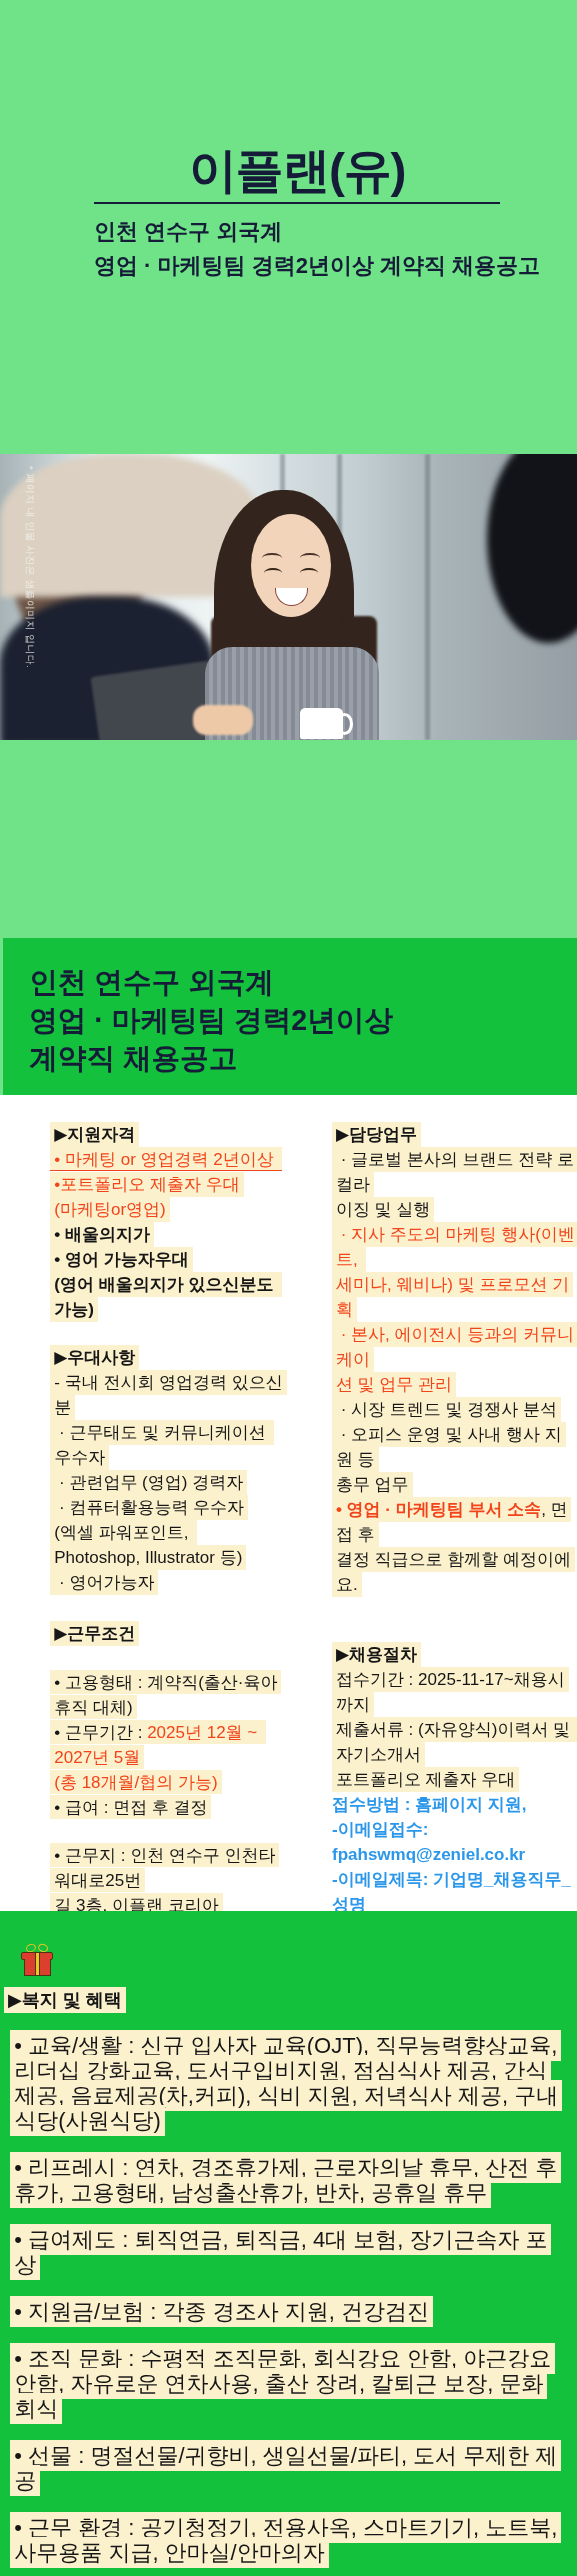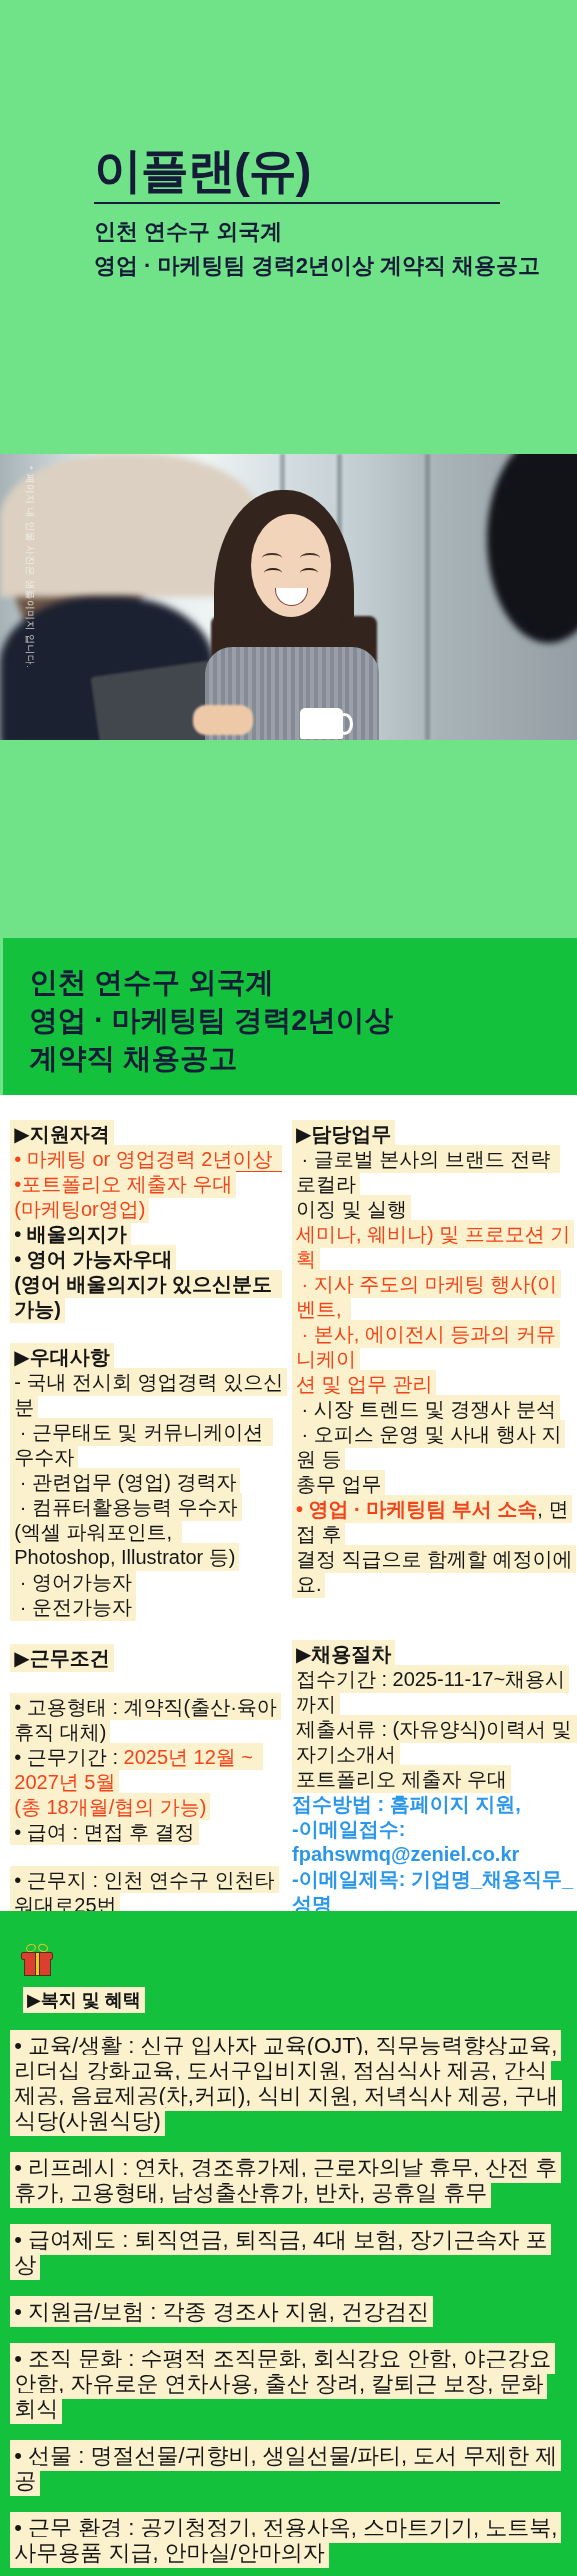--- a/index.html
+++ b/index.html
@@ -10,21 +10,21 @@
     --red:#f2441a;
     --blue:#2b97ea;
     --ink:#161616;
   }
   html,body{margin:0;padding:0;background:#ffffff;}
   .page{position:relative;width:578px;height:2576px;background:var(--light-green);
         font-family:"Liberation Sans","DejaVu Sans",sans-serif;color:var(--ink);overflow:hidden;}
 
   
   .top{position:absolute;left:0;top:0;width:578px;height:454px;}
-  .company{position:absolute;left:94px;top:139px;width:406px;
+  .company{position:absolute;left:94px;top:139px;width:406px;text-align:center;
            font-size:48px;font-weight:800;color:var(--navy);letter-spacing:-1.3px;}
   .rule{position:absolute;left:94px;top:202px;width:406px;height:1.9px;background:var(--navy);}
   .subtitle{position:absolute;left:94px;top:215px;font-size:22px;font-weight:700;
             line-height:34px;color:var(--navy);}
 
   
   .photo{position:absolute;left:0;top:454px;width:578px;height:286px;overflow:hidden;
          background:linear-gradient(90deg,#a7b3b7 0%,#dfe7e9 16%,#eef3f4 36%,#d3dde0 50%,#c3ced2 62%,#a9b4b9 76%,#949ea4 100%);}
   .photo .mullion{position:absolute;top:0;bottom:0;width:5.2px;background:rgba(90,104,108,.45);filter:blur(1.3px);}
   .photo .sign{position:absolute;left:158px;top:249px;width:8.4px;height:9.7px;background:#3a6fd8;filter:blur(0.6px);border-radius:1.3px;}
@@ -57,21 +57,21 @@
   .banner{position:absolute;left:3.2px;top:938px;width:574px;height:157px;background:var(--vivid-green);
           padding:0;box-sizing:border-box;}
   .banner .bline{margin-left:26px;font-size:28.6px;line-height:38px;font-weight:800;color:var(--navy);}
   .banner .bline:first-child{margin-top:25px;}
 
   
   .content{position:absolute;left:0;top:1095px;width:578px;height:816px;background:#ffffff;}
   .col{position:absolute;top:0;padding-top:27px;box-sizing:border-box;}
   .col.left{left:10.4px;width:275px;}
   .col.right{left:292px;width:283px;}
-  .line{line-height:25px;font-size:20px;color:var(--ink);}
+  .line{line-height:25px;font-size:17px;color:var(--ink);margin-left:40px;}
   .line.hdr{font-weight:700;}
   .seg{white-space:pre-wrap;}
   .red{color:var(--red);}
   .blue{color:var(--blue);font-weight:700;}
   .bold{font-weight:700;}
   .hl{background:var(--cream);padding:2.6px 3.9px;-webkit-box-decoration-break:clone;box-decoration-break:clone;}
   .hl.ul{border-bottom:1.9px solid var(--red);padding-bottom:0.6px;}
 
   .steps{position:absolute;left:292px;top:624px;width:247px;height:45px;}
   .dash{position:absolute;top:0;height:2.6px;background:#111;}
@@ -80,21 +80,21 @@
   
   .benefits{position:absolute;left:0;top:1911px;width:578px;height:665px;background:var(--vivid-green);
             box-sizing:border-box;padding:0;}
   .gift{position:absolute;left:21px;top:34px;width:32px;height:31px;}
   .gift .lid{position:absolute;left:0;top:6.5px;width:32px;height:8.4px;background:#dc3f2e;border:1.3px solid #4a3413;border-radius:1.9px;box-sizing:border-box;}
   .gift .box{position:absolute;left:2.6px;top:13.6px;width:27px;height:17px;background:#dc3f2e;border:1.3px solid #4a3413;border-top:none;box-sizing:border-box;}
   .gift .stripe{position:absolute;left:13.6px;top:6.5px;width:5.2px;height:24px;background:#f0c425;border:0.6px solid #4a3413;box-sizing:border-box;}
   .gift .bowl,.gift .bowr{position:absolute;top:-1.3px;width:10.4px;height:8.4px;border:1.9px solid #f0c425;border-radius:50%;background:transparent;box-sizing:border-box;}
   .gift .bowl{left:4.5px;transform:rotate(-20deg);}
   .gift .bowr{left:17px;transform:rotate(20deg);}
-  .bheader{position:absolute;left:23px;top:77px;font-size:18px;font-weight:700;color:var(--ink);}
+  .bheader{position:absolute;left:4px;top:77px;font-size:18px;font-weight:700;color:var(--ink);}
   .benefit-list{position:absolute;left:10.4px;top:122px;width:557px;}
   .benefit{margin-bottom:22px;font-size:22px;line-height:25px;color:var(--ink);}
 </style>
 </head>
 <body>
 
 <div class="page">
 
   <header class="top">
     <div class="company">이플랜(유)</div>
@@ -147,37 +147,36 @@
         <div class="line"><span class="hl"><span class="seg bold">• 영어 가능자우대</span></span></div>
         <div class="line"><span class="hl"><span class="seg bold">(영어 배울의지가 있으신분도 가능)</span></span></div>
         <div class="line hdr" style="margin-top: 23px;"><span class="hl"><span class="seg bold">▶우대사항</span></span></div>
         <div class="line"><span class="hl"><span class="seg">- 국내 전시회 영업경력 있으신분</span></span></div>
         <div class="line"><span class="hl"><span class="seg"> · 근무태도 및 커뮤니케이션 우수자</span></span></div>
         <div class="line"><span class="hl"><span class="seg"> · 관련업무 (영업) 경력자</span></span></div>
         <div class="line"><span class="hl"><span class="seg"> · 컴퓨터활용능력 우수자</span></span></div>
         <div class="line"><span class="hl"><span class="seg">(엑셀 파워포인트, </span></span></div>
         <div class="line"><span class="hl"><span class="seg">Photoshop, Illustrator 등)</span></span></div>
         <div class="line"><span class="hl"><span class="seg"> · 영어가능자</span></span></div>
-        <div class="line"><span class="hl"><span class="seg"> · 운전가능자</span></span></div>
         <div class="line hdr" style="margin-top: 26px;"><span class="hl"><span class="seg bold">▶근무조건</span></span></div>
         <div class="line" style="margin-top: 23.4px;"><span class="hl"><span class="seg">• 고용형태 : 계약직(출산·육아휴직 대체)</span></span></div>
         <div class="line"><span class="hl"><span class="seg">• 근무기간 : </span><span class="seg red">2025년 12월 ~ 2027년 5월</span></span></div>
         <div class="line"><span class="hl"><span class="seg red">(총 18개월/협의 가능)</span></span></div>
         <div class="line"><span class="hl"><span class="seg">• 급여 : 면접 후 결정</span></span></div>
         <div class="line" style="margin-top: 23px;"><span class="hl"><span class="seg">• 근무지 : 인천 연수구 인천타워대로25번</span></span></div>
         <div class="line"><span class="hl"><span class="seg">길 3층, 이플랜 코리아</span></span></div>
         <div class="line" style="margin-top: 24px;"><span class="hl"><span class="seg">• 근무요일/시간 : 주 5일(월~금)</span></span></div>
         <div class="line"><span class="hl"><span class="seg">09:00~18:00</span></span></div>
       </div>
     <div class="col right" id="right-col">
         <div class="line hdr"><span class="hl"><span class="seg bold">▶담당업무</span></span></div>
         <div class="line"><span class="hl"><span class="seg"> · 글로벌 본사의 브랜드 전략 로컬라</span></span></div>
         <div class="line"><span class="hl"><span class="seg">이징 및 실행</span></span></div>
+        <div class="line"><span class="hl"><span class="seg red"> · 지사 주도의 마케팅 행사(이벤트, </span></span></div>
         <div class="line"><span class="hl"><span class="seg red">세미나, 웨비나) 및 프로모션 기획</span></span></div>
-        <div class="line"><span class="hl"><span class="seg red"> · 지사 주도의 마케팅 행사(이벤트, </span></span></div>
         <div class="line"><span class="hl"><span class="seg red"> · 본사, 에이전시 등과의 커뮤니케이</span></span></div>
         <div class="line"><span class="hl"><span class="seg red">션 및 업무 관리</span></span></div>
         <div class="line"><span class="hl"><span class="seg"> · 시장 트렌드 및 경쟁사 분석</span></span></div>
         <div class="line"><span class="hl"><span class="seg"> · 오피스 운영 및 사내 행사 지원 등</span></span></div>
         <div class="line"><span class="hl"><span class="seg">총무 업무</span></span></div>
         <div class="line"><span class="hl"><span class="seg red bold">• 영업 · 마케팅팀 부서 소속</span><span class="seg">, 면접 후</span></span></div>
         <div class="line"><span class="hl"><span class="seg">결정 직급으로 함께할 예정이에요.</span></span></div>
         <div class="line hdr" style="margin-top: 45px;"><span class="hl"><span class="seg bold">▶채용절차</span></span></div>
         <div class="line"><span class="hl"><span class="seg">접수기간 : 2025-11-17~채용시까지</span></span></div>
         <div class="line"><span class="hl"><span class="seg">제출서류 : (자유양식)이력서 및 자기소개서</span></span></div>

